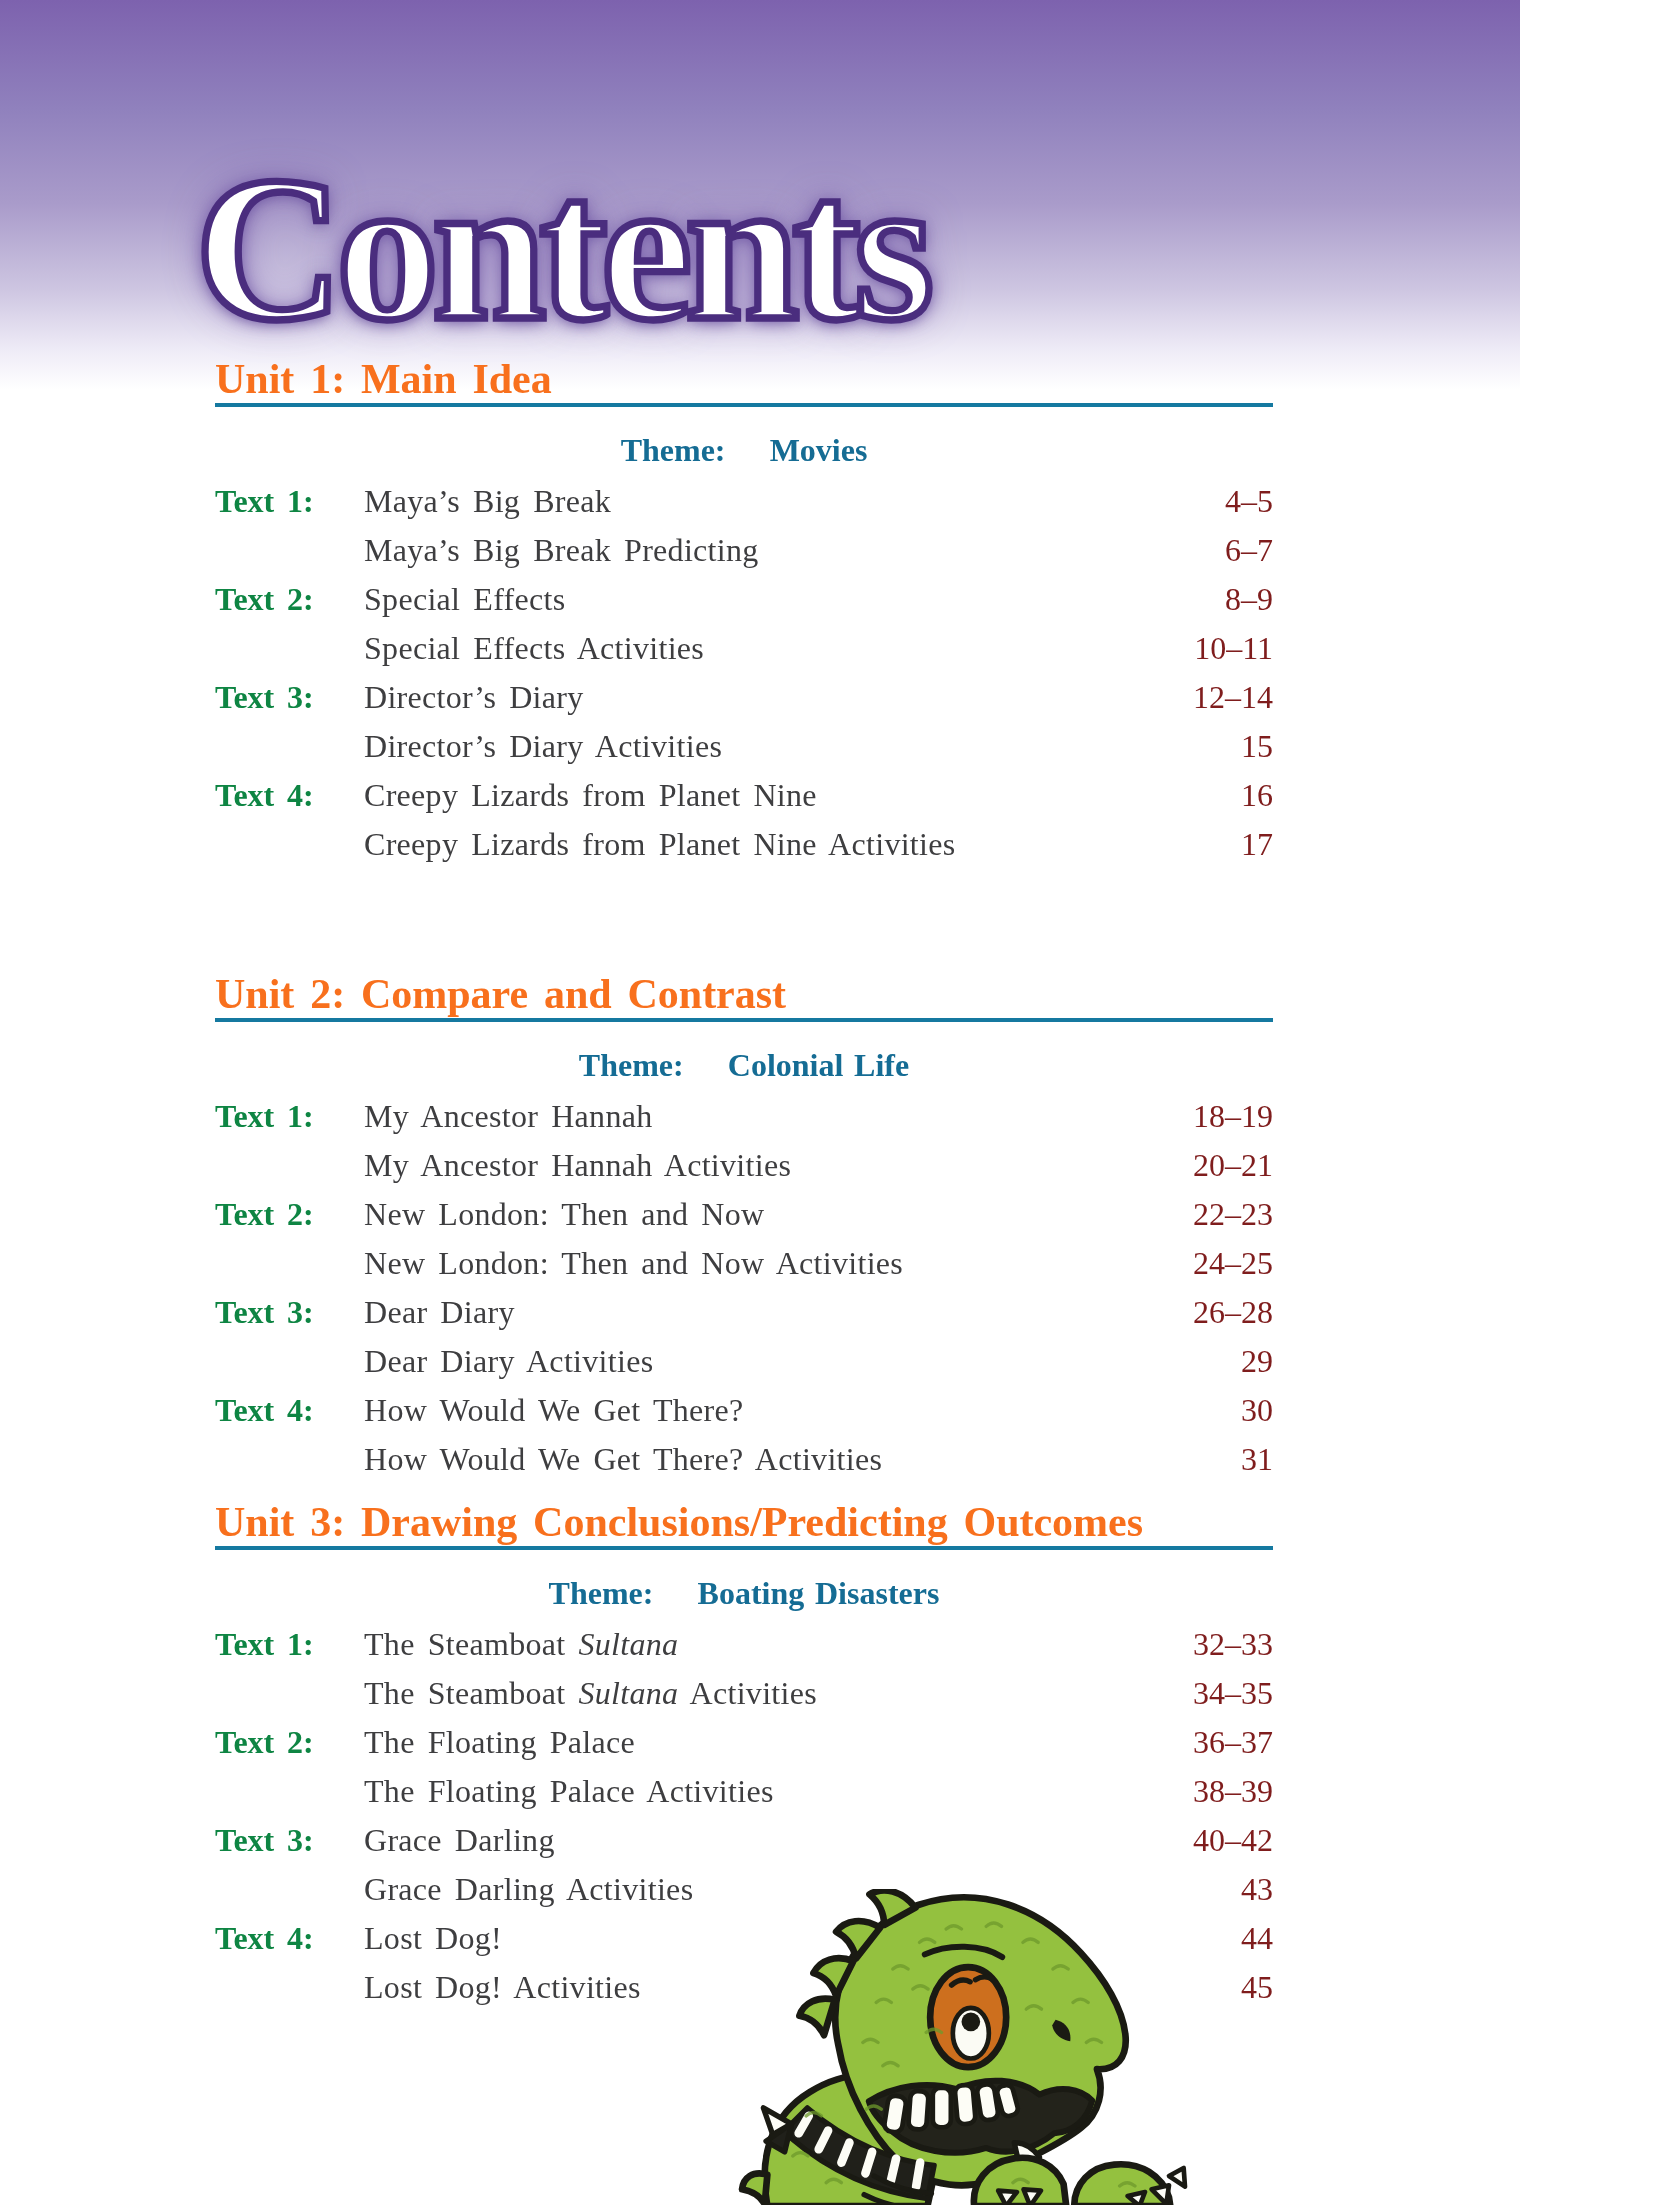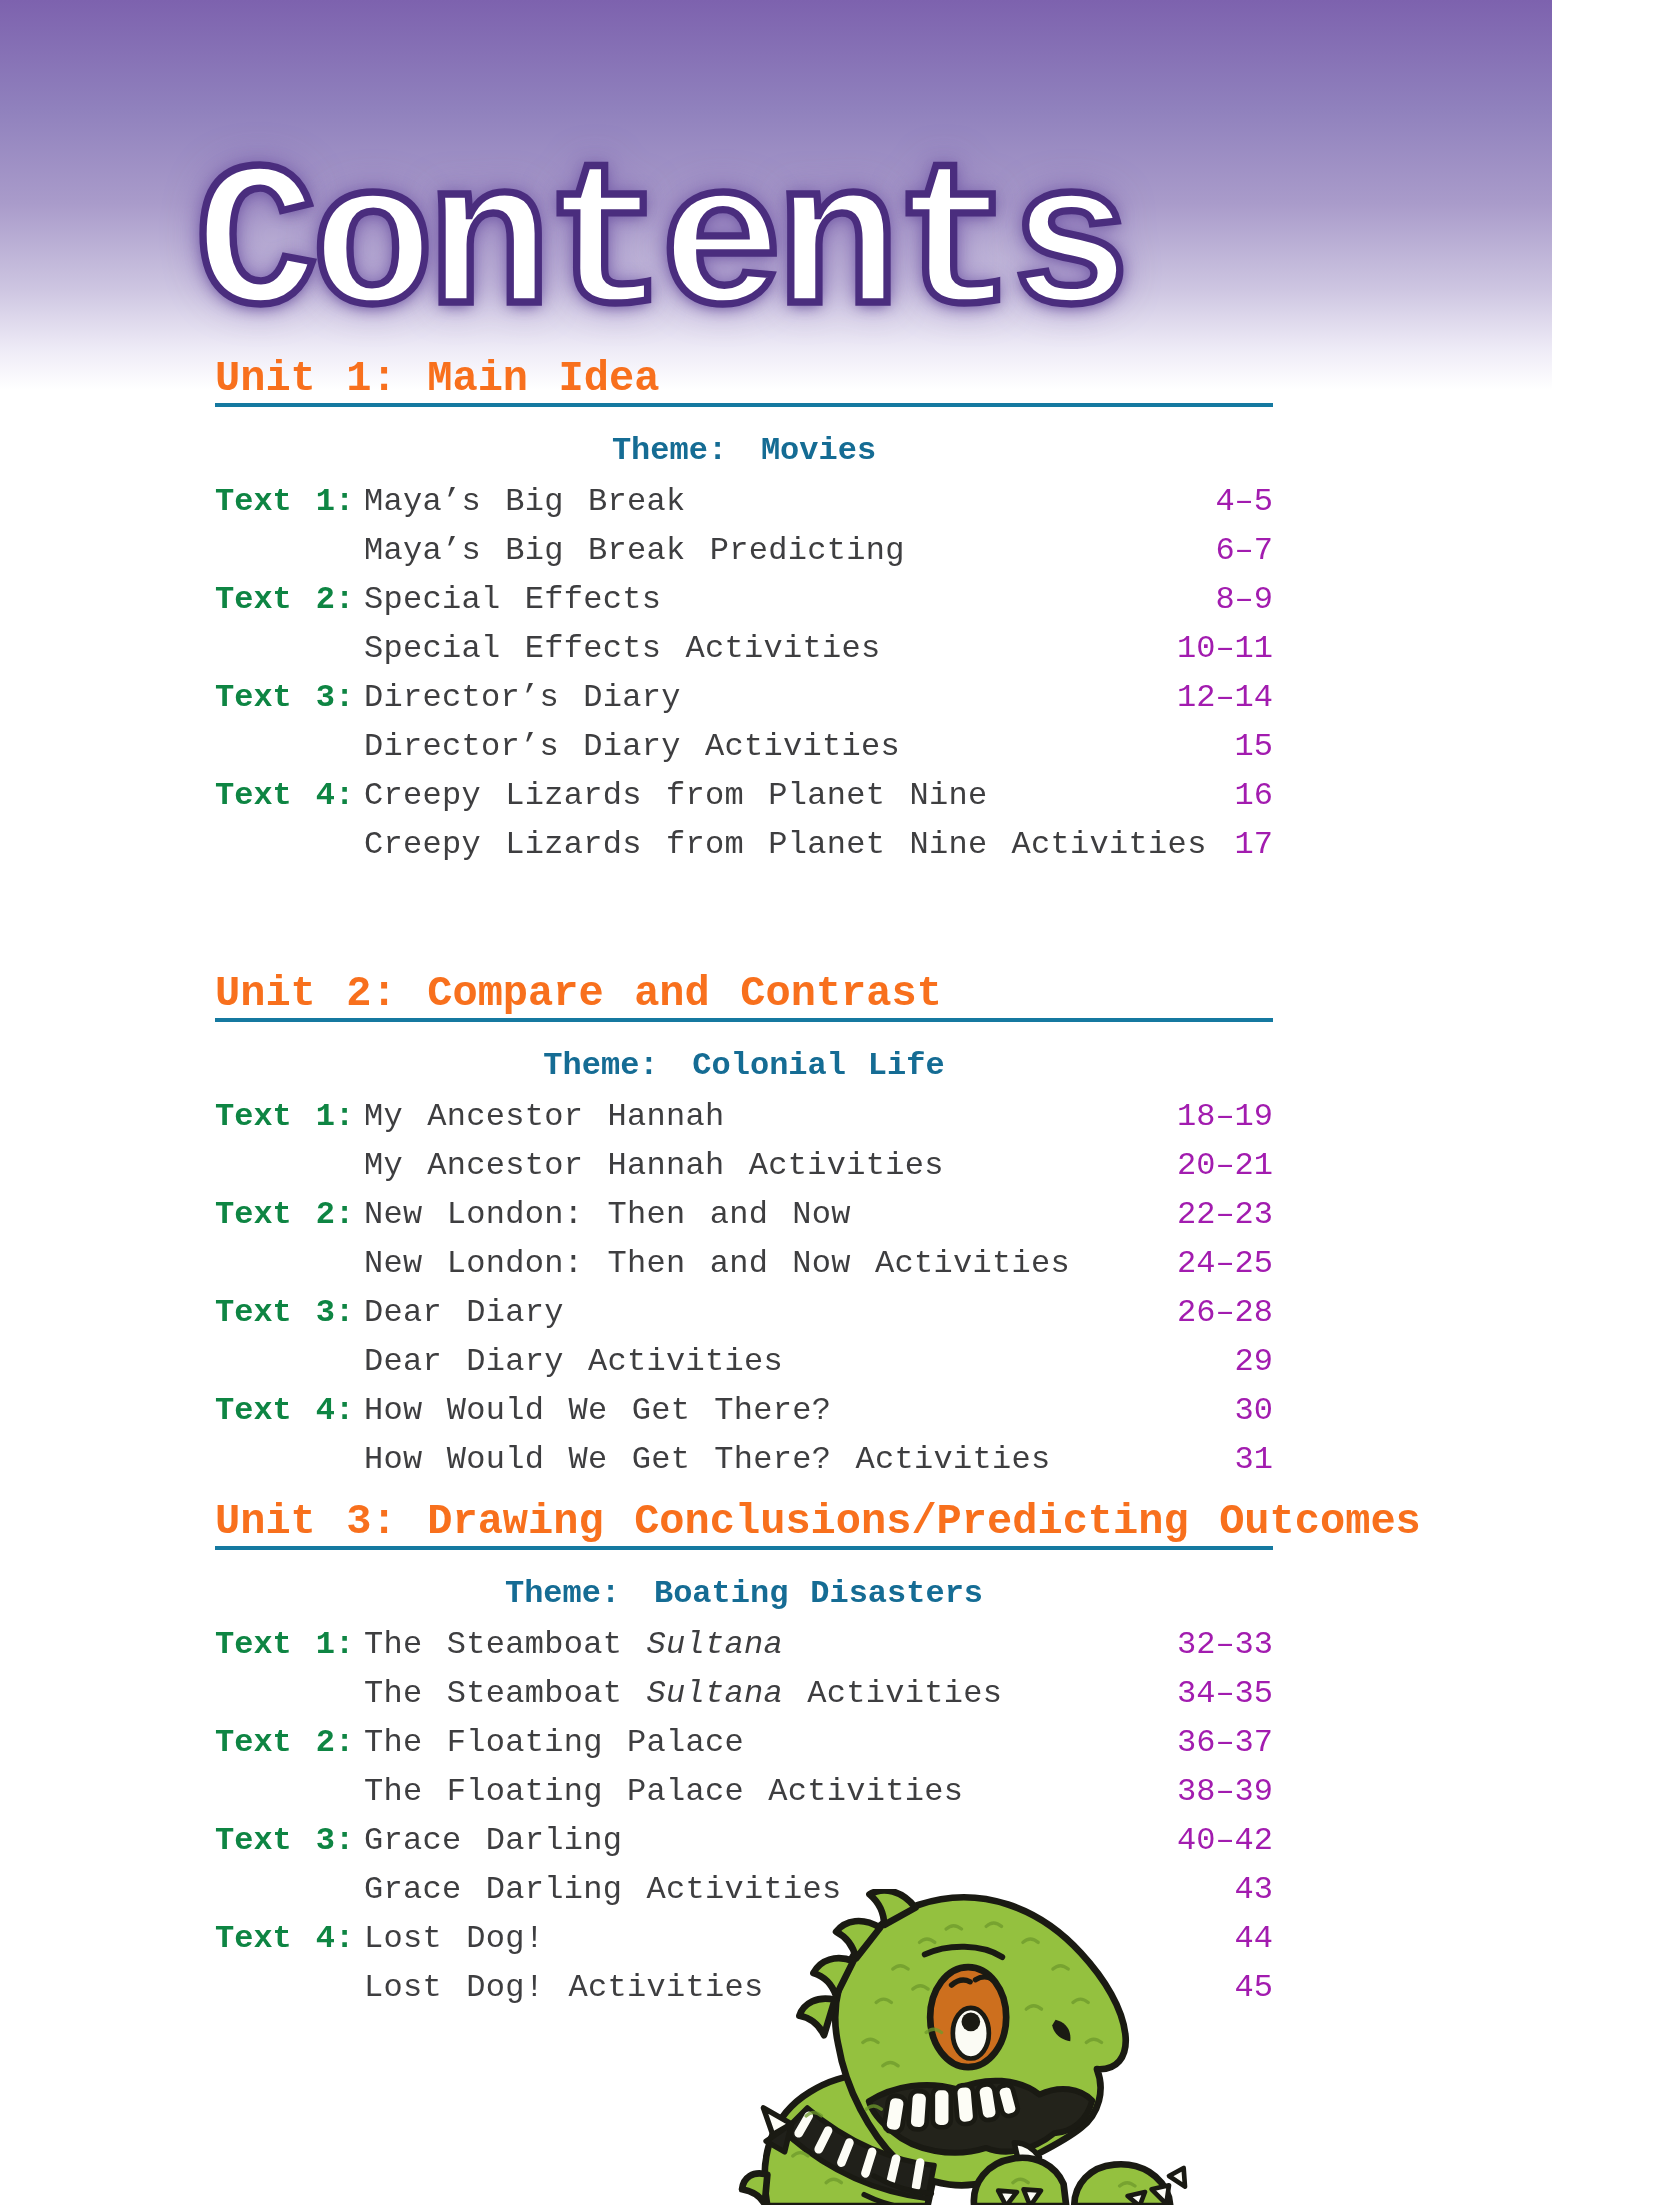--- a/index.html
+++ b/index.html
@@ -3,22 +3,21 @@
 <meta charset="utf-8">
 <title>Contents</title>
 <style>
   html,body{margin:0;padding:0;background:#ffffff;}
   .page{
     position:relative;
     width:1520px;
     height:2205px;
     background:#ffffff;
     overflow:hidden;
-    font-family:Liberation Mono, monospace;
-    padding-left:32px;
+    font-family:Liberation Serif, serif;
   }
   
   .header-gradient{
     position:absolute;top:0;left:0;width:1654px;height:390px;
     background:linear-gradient(to bottom,
       #7d62ae 0%,
       #9081bd 28%,
       #a99bca 52%,
       #cdc5e1 74%,
       #efecf7 90%,
@@ -91,21 +90,21 @@
     word-spacing:4.7px;
   }
   .row-label{
     font-weight:bold;
     color:#0e8543;
   }
   .row-title{flex:1 1 auto; letter-spacing:0.3px;}
   .row-title .ital{font-style:italic;}
   .row-pages{
     flex:0 0 auto;
-    color:#a21caf;
+    color:#7f1d1d;
     text-align:right;
     white-space:nowrap;
   }
   .lizard{
     position:absolute;
     left:726px;top:1889px;
     width:475px;height:317px;
   }
 </style>
 </head>

